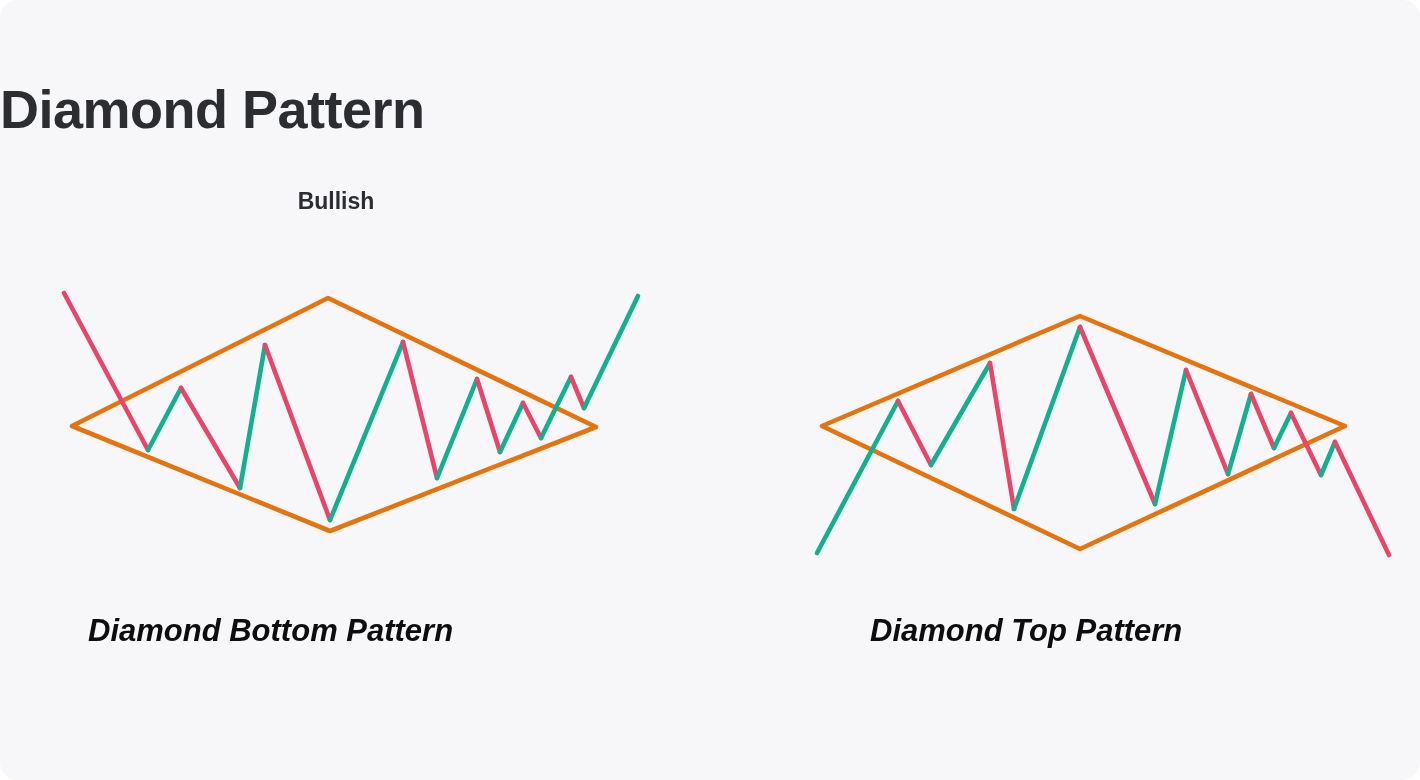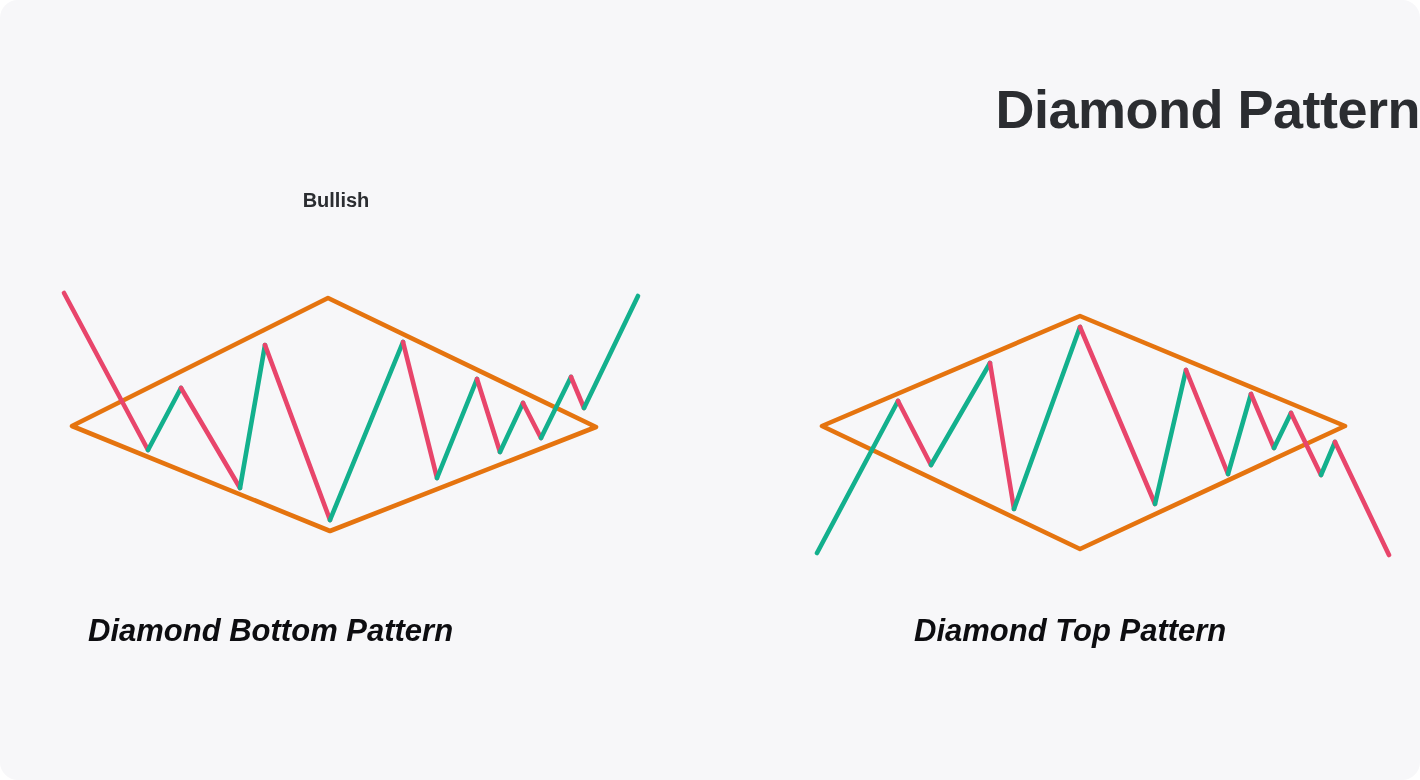--- a/index.html
+++ b/index.html
@@ -27,60 +27,60 @@
     height: 780px;
     background: #f7f7f9;
     border-radius: 18px;
     box-sizing: border-box;
   }
   #page-title {
     position: absolute;
     left: 0;
     top: 82px;
     width: 1420px;
-    text-align: right;
+    text-align: left;
     font-size: 54px;
     font-weight: bold;
     color: #2b2d31;
     letter-spacing: -0.5px;
     line-height: 1;
   }
   .panel {
     position: absolute;
     top: 190px;
     height: 500px;
   }
   #panel-bullish { left: 20px;  width: 660px; }
   #panel-bearish { left: 760px; width: 640px; }
 
   .panel-heading {
     position: absolute;
     top: 0;
     width: 100%;
     text-align: center;
-    font-size: 20px;
+    font-size: 23px;
     font-weight: bold;
     color: #2b2d31;
     line-height: 1;
   }
   #heading-bullish { left: -14px; }
   #heading-bearish { left:  10px; }
 
   .panel-caption {
     position: absolute;
     top: 425px;
     font-size: 31px;
     font-weight: bold;
     font-style: italic;
     color: #0d0d10;
     line-height: 1;
     white-space: nowrap;
   }
   #caption-bullish { left: 68px; }
-  #caption-bearish { left: 110px; margin-left: 44px; }
+  #caption-bearish { left: 110px; }
 
   .chart-svg {
     position: absolute;
     left: 0;
     top: 0;
     width: 1420px;
     height: 780px;
     pointer-events: none;
   }
 </style>

